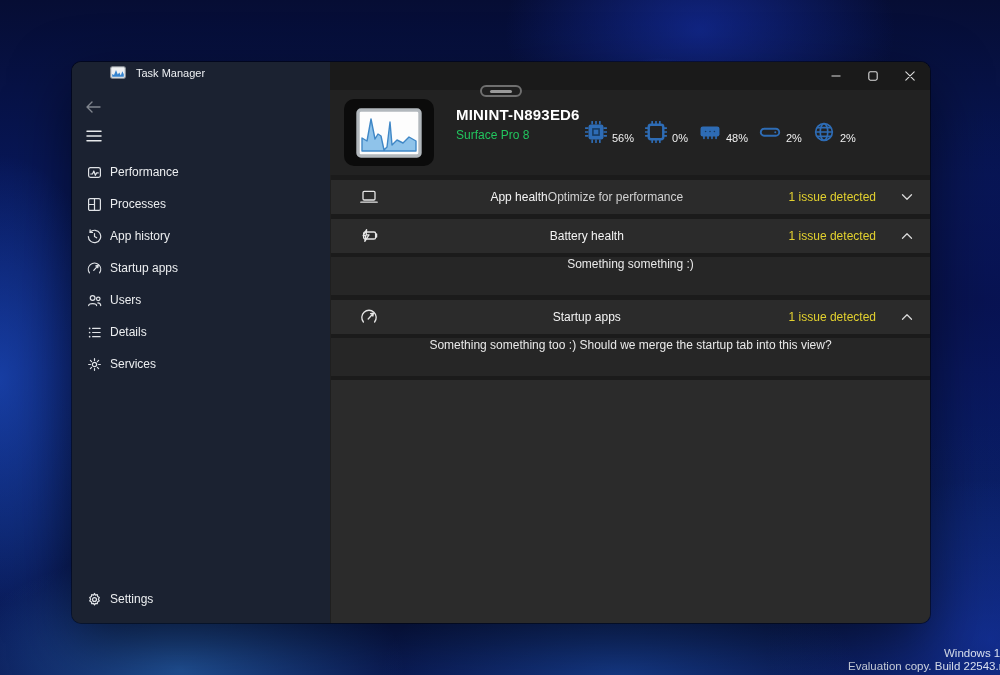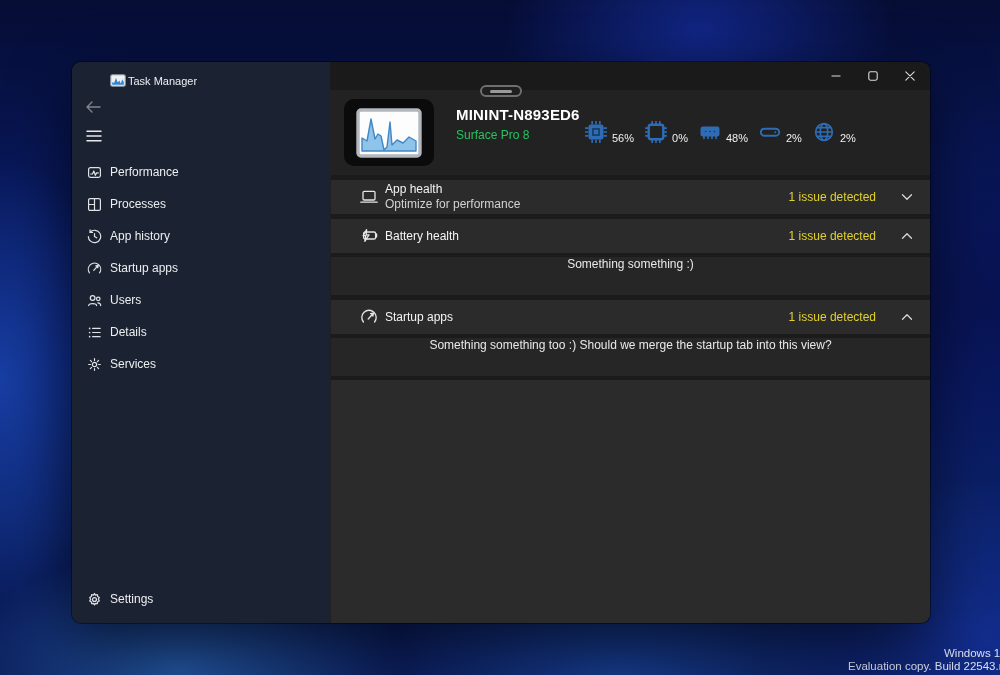--- a/index.html
+++ b/index.html
@@ -24,21 +24,21 @@
   
   .window {
     position:absolute; left:72px; top:62px; width:858px; height:561px;
     border-radius:9px; overflow:hidden;
     background:#222222;
     box-shadow:0 22px 60px rgba(0,0,0,.55), 0 0 0 1px rgba(0,0,0,.45);
   }
 
   
   .sidebar { position:absolute; left:0; top:0; width:258px; height:100%; background:#1b2231; z-index:3; }
-  .sb-header { position:absolute; left:38px; top:12px; display:flex; align-items:center; gap:2px; }
+  .sb-header { position:absolute; left:38px; top:4px; display:flex; align-items:center; gap:10px; }
   .sb-title { font-size:11px; color:#eceff2; }
   .iconbtn { background:none; border:none; cursor:pointer; position:absolute; display:flex; align-items:center; justify-content:center; }
   .back { left:10px; top:35px; width:22px; height:20px; color:#80858e; }
   .burger { left:11px; top:64px; width:22px; height:20px; color:#e8eaec; }
   .nav { position:absolute; left:0; top:94px; width:100%; }
   .nav-item { height:32px; display:flex; align-items:center; padding-left:14px; gap:8px; color:#e8eaec; cursor:pointer; }
   .nav-icon { width:16px; height:16px; flex:0 0 16px; display:flex; align-items:center; justify-content:center; color:#dfe2e6; }
   .nav-label { font-size:12px; color:#eceef0; }
   .settings-item { position:absolute; bottom:8px; left:0; width:100%; }
 
@@ -59,21 +59,21 @@
   .stat { display:flex; align-items:flex-start; margin-right:11px; }
   .stat-icon { width:22px; height:22px; color:#2e6cb5; }
   .stat-value { font-size:11px; color:#f0f0f0; margin-left:5px; margin-top:11px; }
 
   
   .panel { position:absolute; left:258px; top:113px; right:0; bottom:0; background:#2b2b2b; border-left:1px solid #1f1f1f; }
   .divider { height:5px; background:#1b1b1b; }
   .divider.thin { height:4px; }
   .card { height:34px; display:flex; align-items:center; padding:0 16px 0 28px; cursor:pointer; background:#2b2b2b; }
   .card-icon { width:20px; height:18px; color:#e6e6e6; margin-right:6px; flex:0 0 20px; }
-  .card-text { flex:1; display:flex; flex-direction:column; justify-content:center; line-height:1.25; }
+  .card-text { flex:1; display:flex; flex-direction:row; justify-content:center; line-height:1.25; }
   .card-title { font-size:12px; color:#f4f4f4; }
   .card-sub { font-size:12px; color:#d2d2d2; }
   .card-status { font-size:12px; color:#e2d12f; margin-right:24px; }
   .chev { width:14px; height:14px; color:#d8d8d8; display:flex; align-items:center; justify-content:center; cursor:pointer; }
   .chev.up svg { transform:rotate(180deg); }
   .expand-row { height:38px; background:#262626; display:flex; align-items:flex-start; justify-content:center; }
   .expand-text { font-size:12px; color:#e9e9e9; }
 
   svg { display:block; }
 </style>

